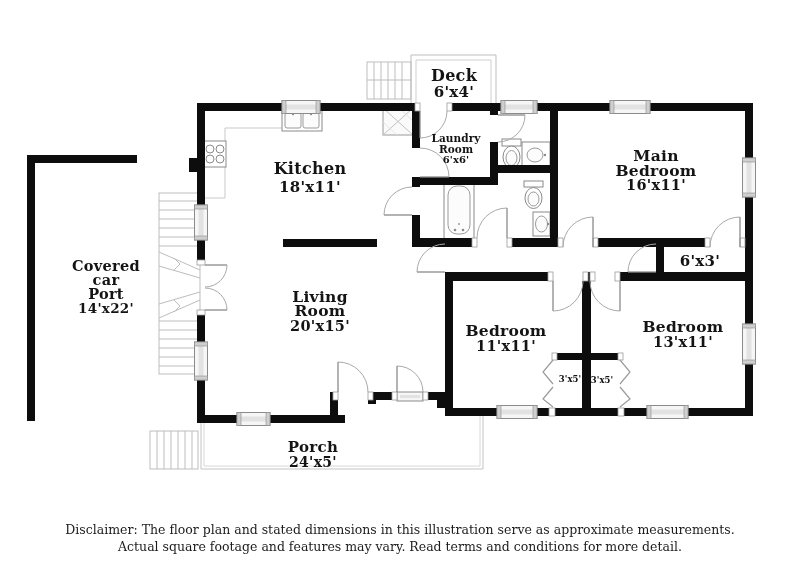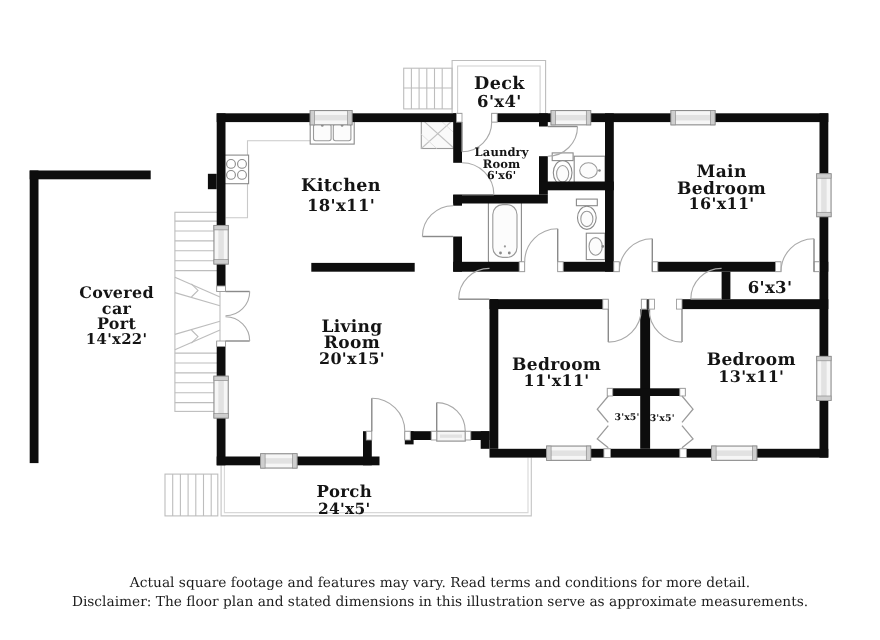--- a/index.html
+++ b/index.html
@@ -369,16 +369,16 @@
     <text x="106" y="313" font-size="13.5" text-anchor="middle">14'x22'</text>
 
     <text x="700" y="266" font-size="15" text-anchor="middle">6'x3'</text>
 
     <text x="570" y="382" font-size="8.5" text-anchor="middle" class="small">3'x5'</text>
     <text x="602" y="383" font-size="8.5" text-anchor="middle" class="small">3'x5'</text>
   </g>
 </svg>
 
   <div class="disclaimer">
+    <div>Disclaimer: The floor plan and stated dimensions in this illustration serve as approximate measurements.</div>
     <div>Actual square footage and features may vary. Read terms and conditions for more detail.</div>
-    <div>Disclaimer: The floor plan and stated dimensions in this illustration serve as approximate measurements.</div>
   </div>
 </div>
 
 </body></html>

